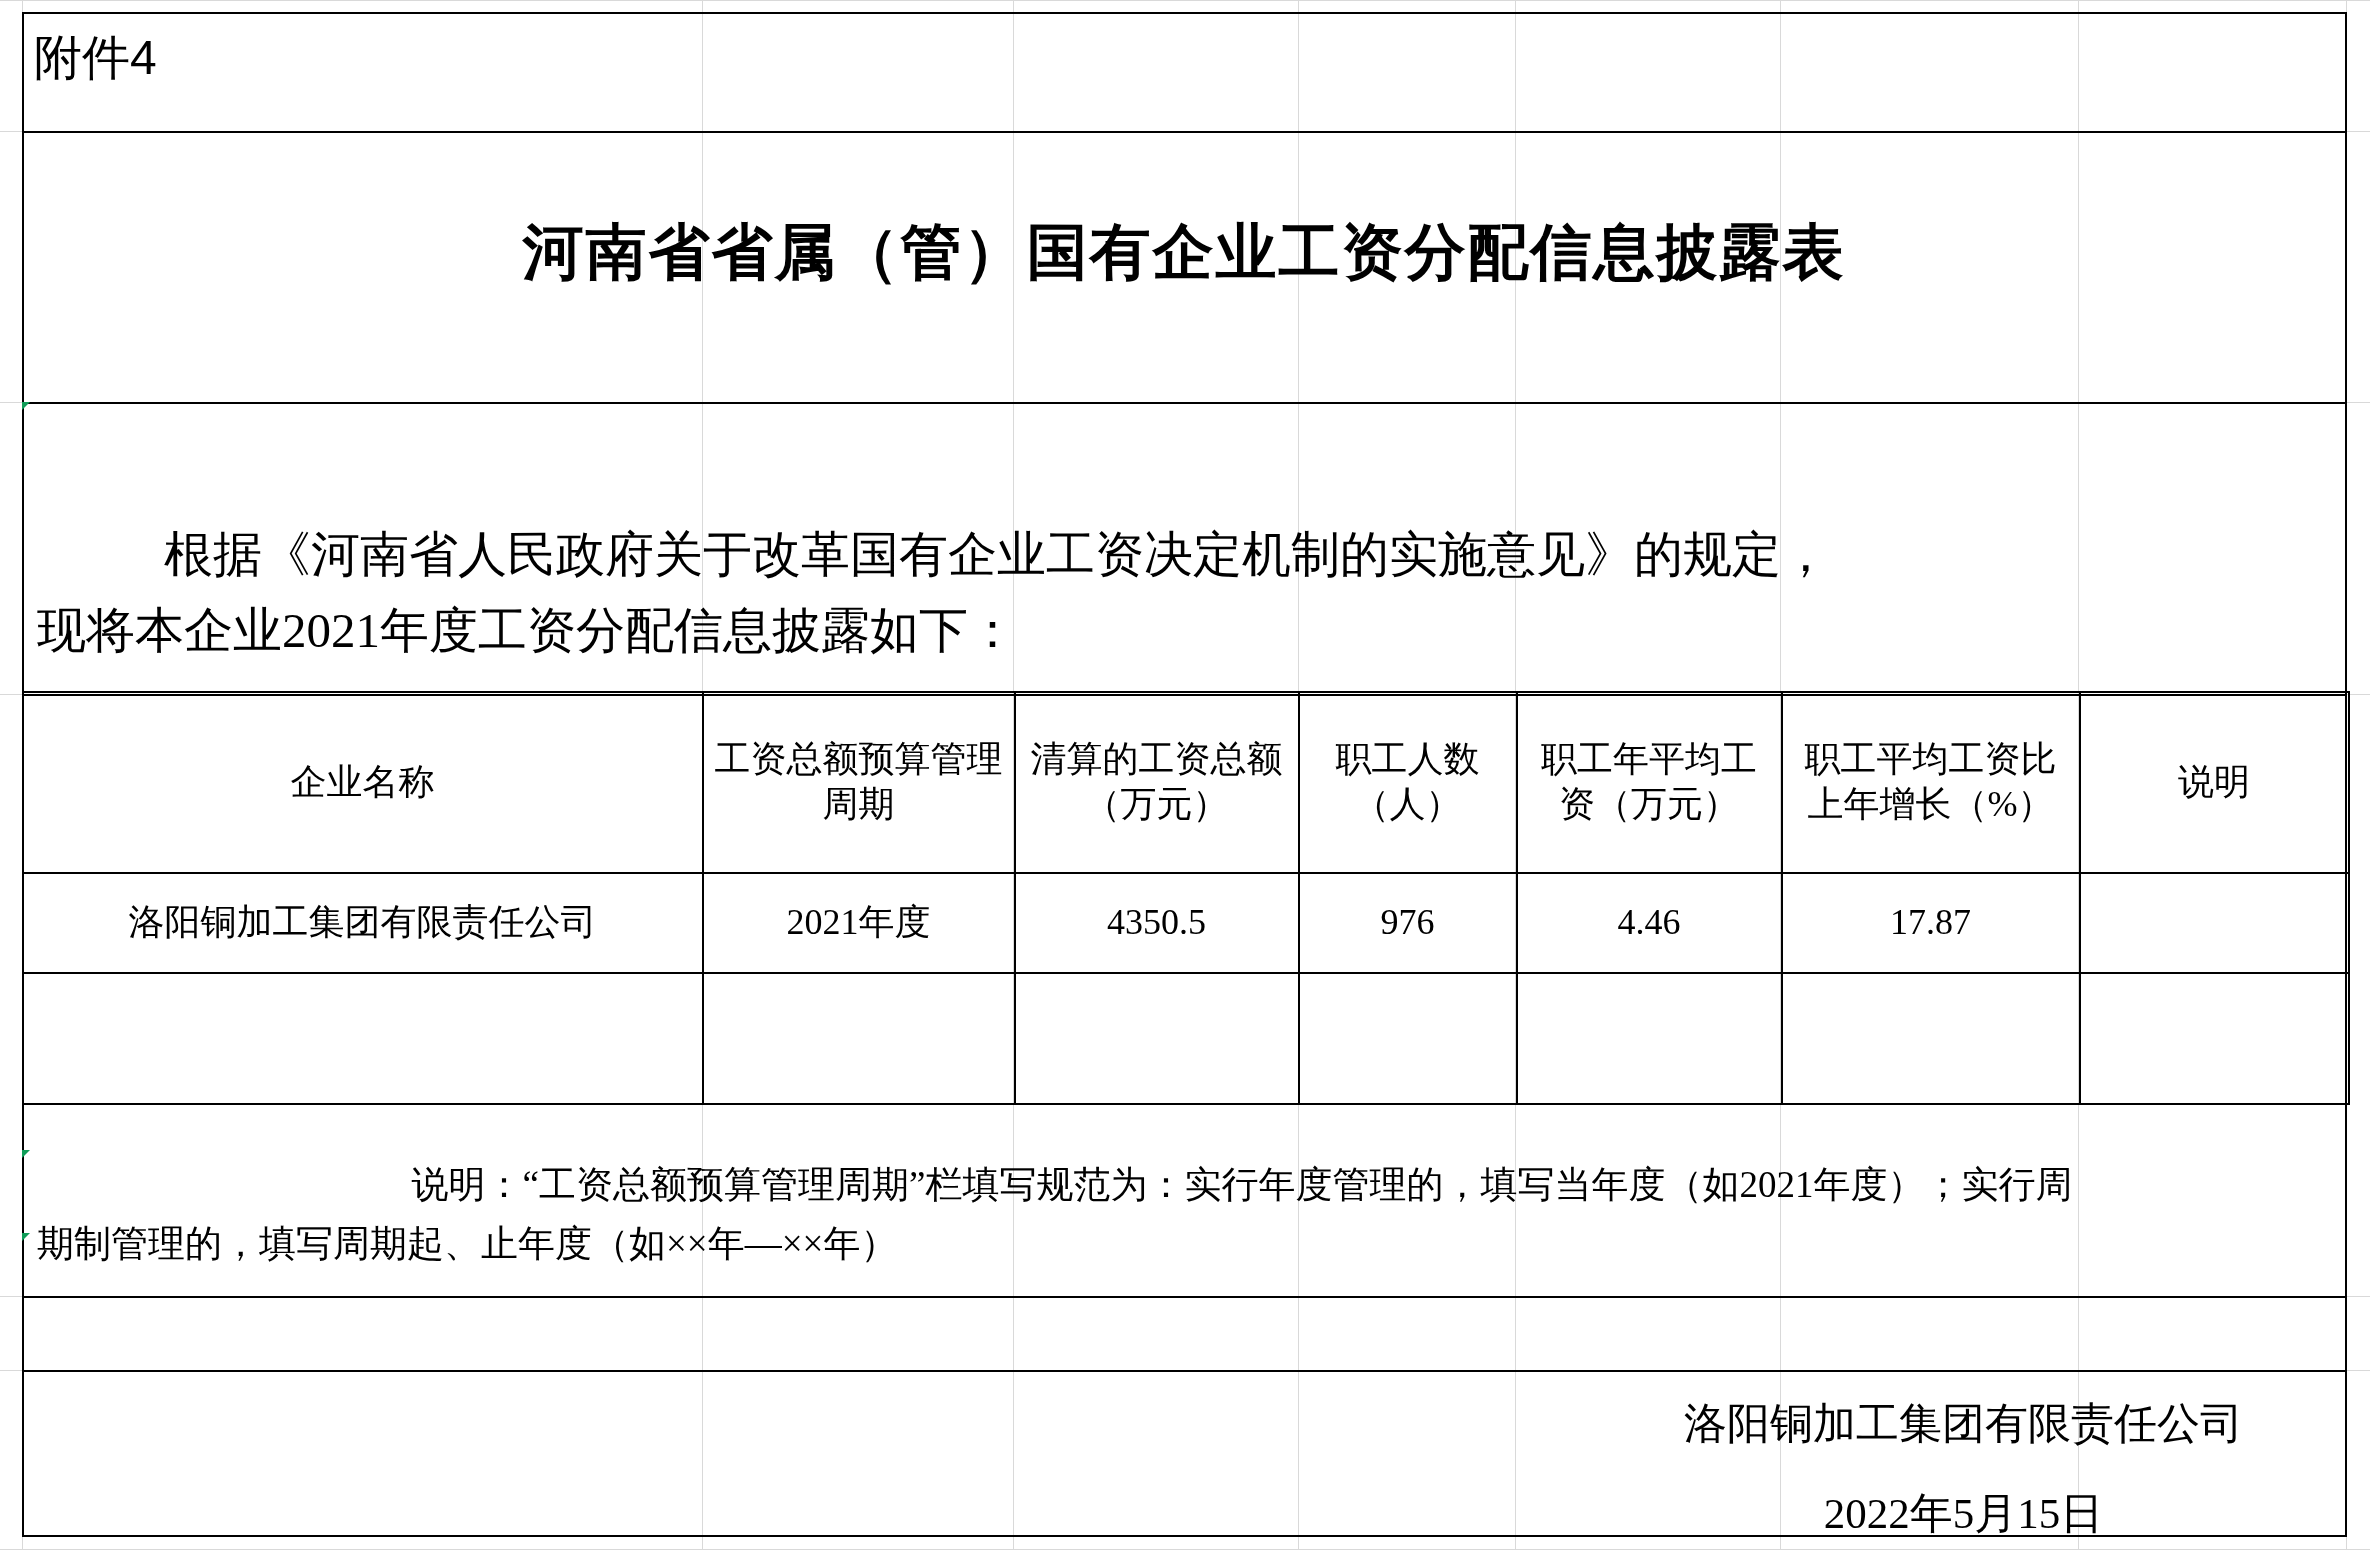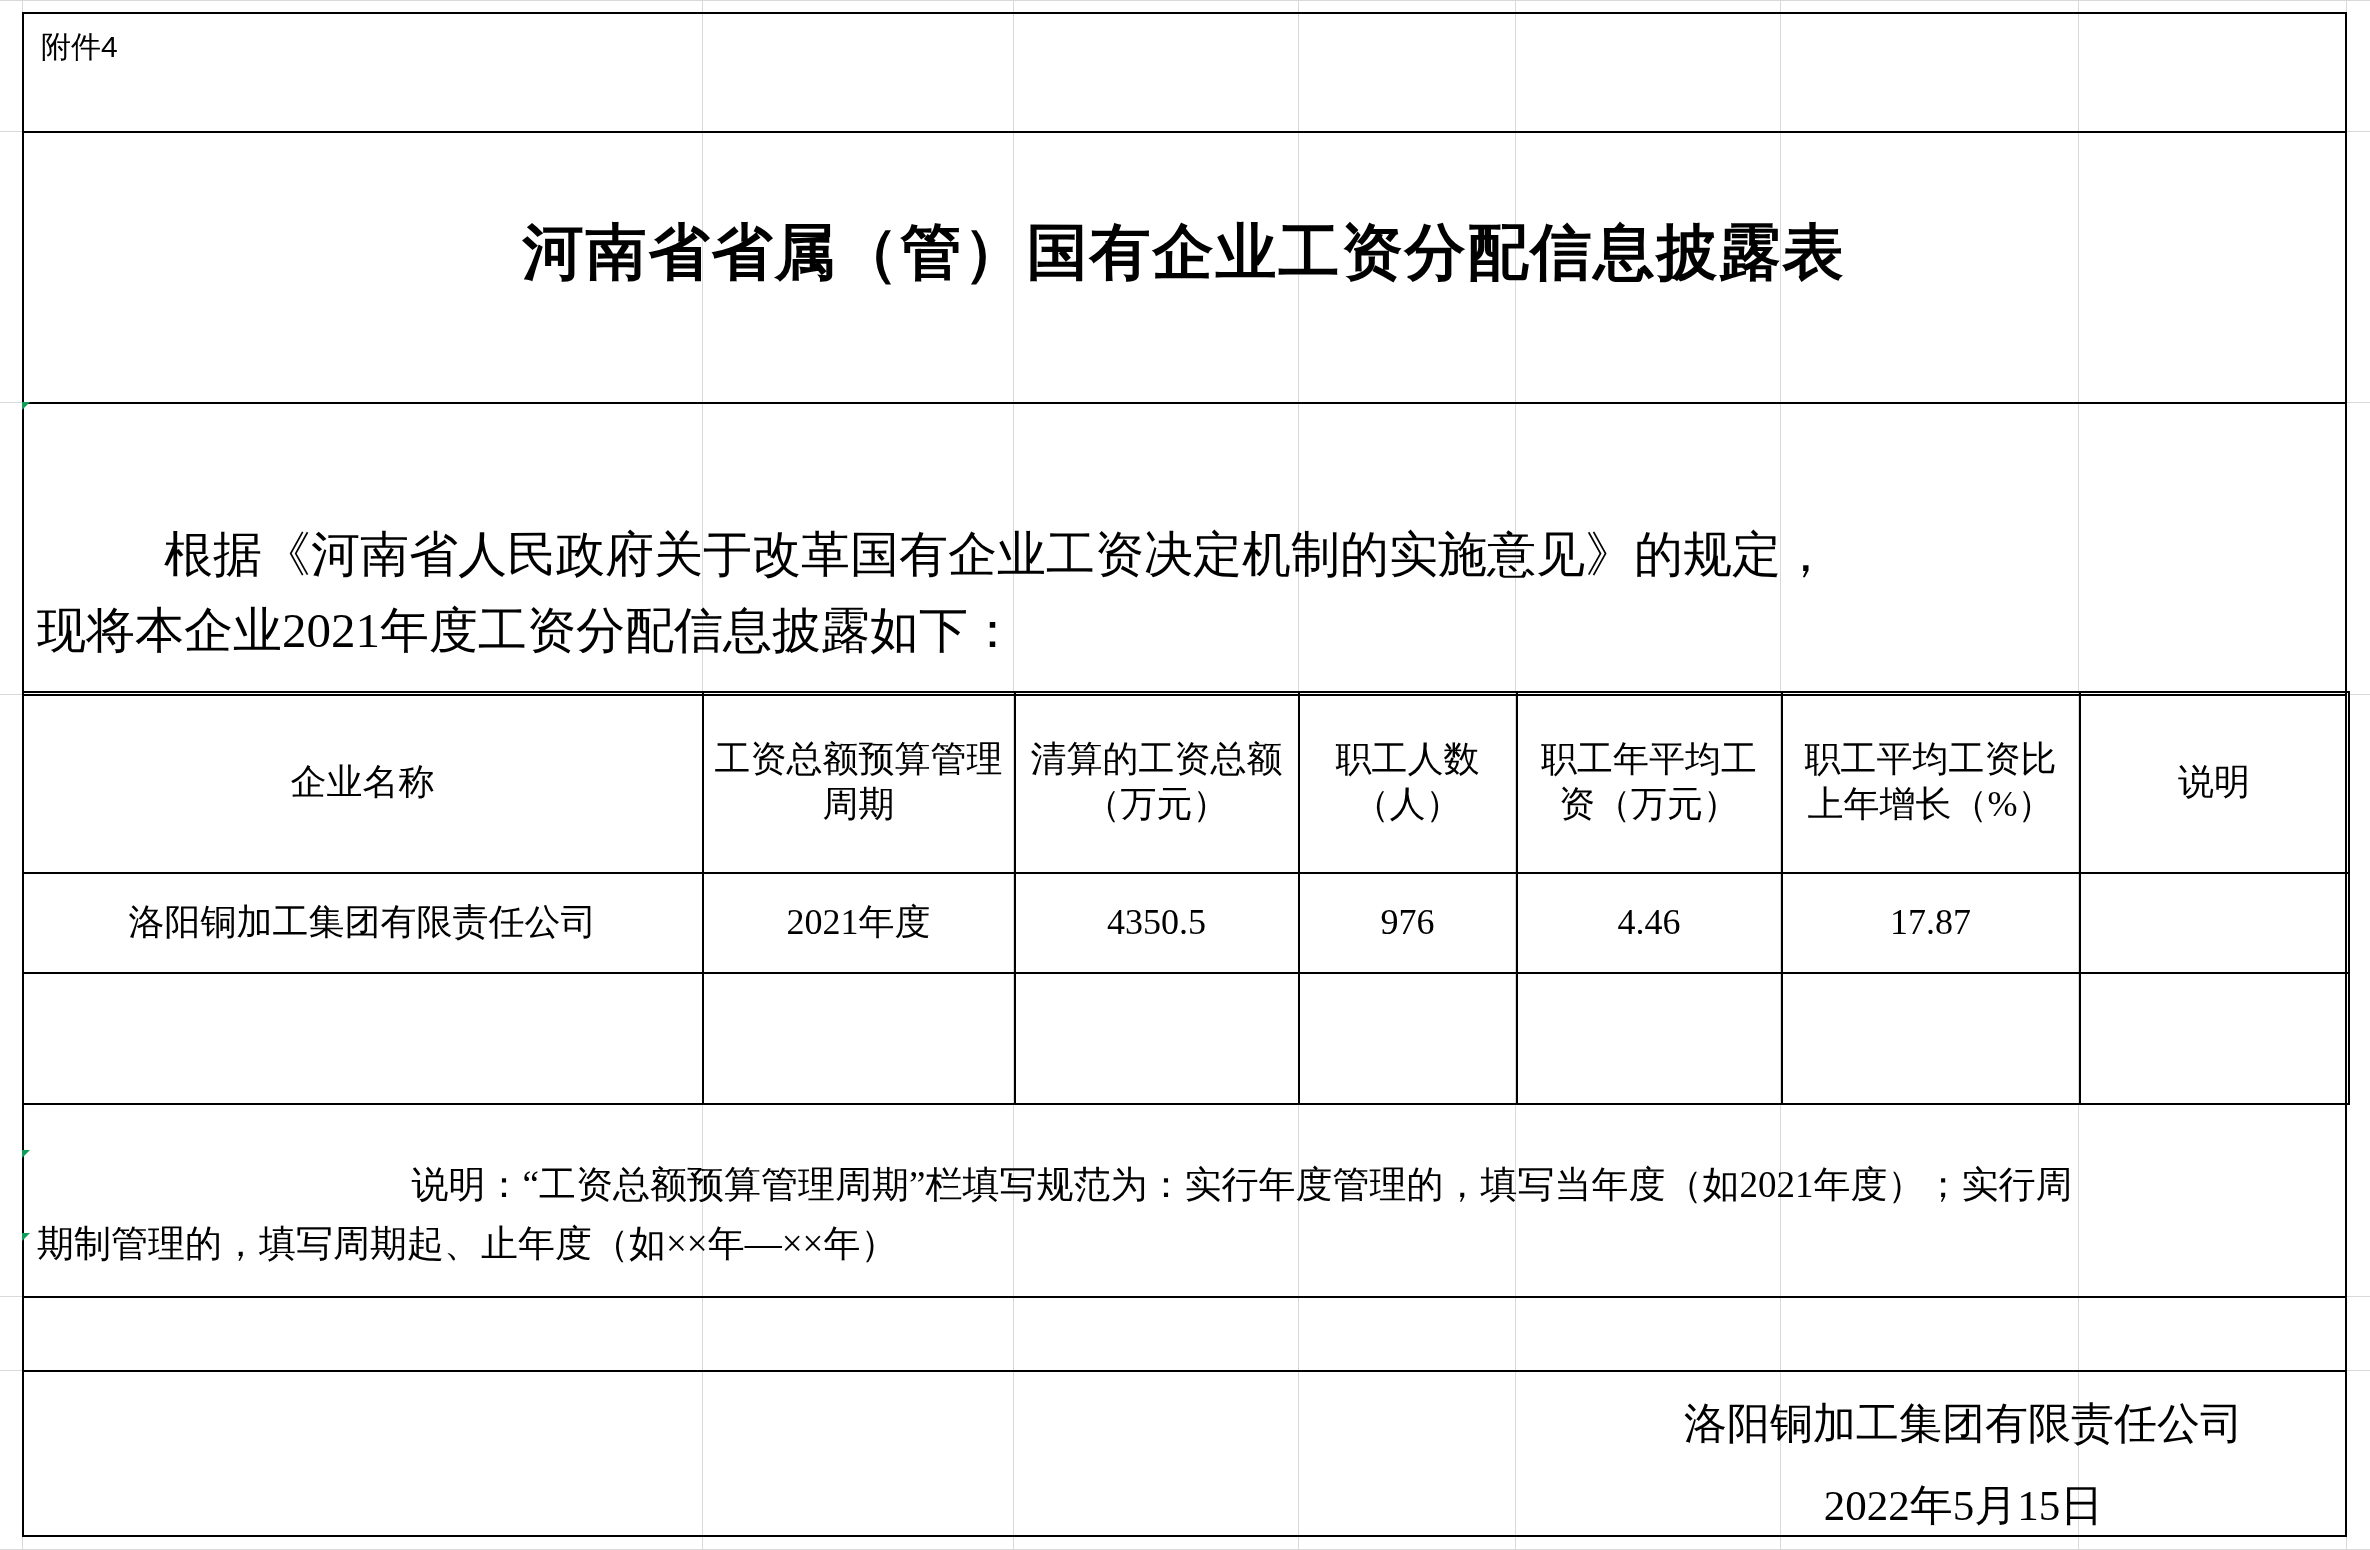--- a/index.html
+++ b/index.html
@@ -37,23 +37,23 @@
     top: 11.8px;
     width: 2325px;
     height: 1525px;
     border: 2px solid #000000;
     box-sizing: border-box;
   }
 
   
   .attach-label {
     position: absolute;
-    left: 41px;
+    left: 34px;
     top: 29px;
-    font-size: 30px;
+    font-size: 48px;
     font-family: "Liberation Sans", "DejaVu Sans", sans-serif;
     line-height: 1.2;
     white-space: nowrap;
   }
 
   
   .sep-attach {
     position: absolute;
     left: 21.6px;
     top: 131px;
@@ -177,21 +177,21 @@
   
   .sign {
     position: absolute;
     right: 127px;
     top: 1392px;
     text-align: center;
     font-size: 43px;
     line-height: 1.5;
   }
   .sign .company { display: block; white-space: nowrap; }
-  .sign .date { display: block; white-space: nowrap; margin-top: 17px; font-family: Liberation Serif, serif; }
+  .sign .date { display: block; white-space: nowrap; margin-top: 25px; font-family: Liberation Serif, serif; }
 
   
   .tick {
     position: absolute;
     width: 0;
     height: 0;
     border-left: 8.8px solid #0f9d58;
     border-bottom: 8.8px solid transparent;
   }
 </style>

